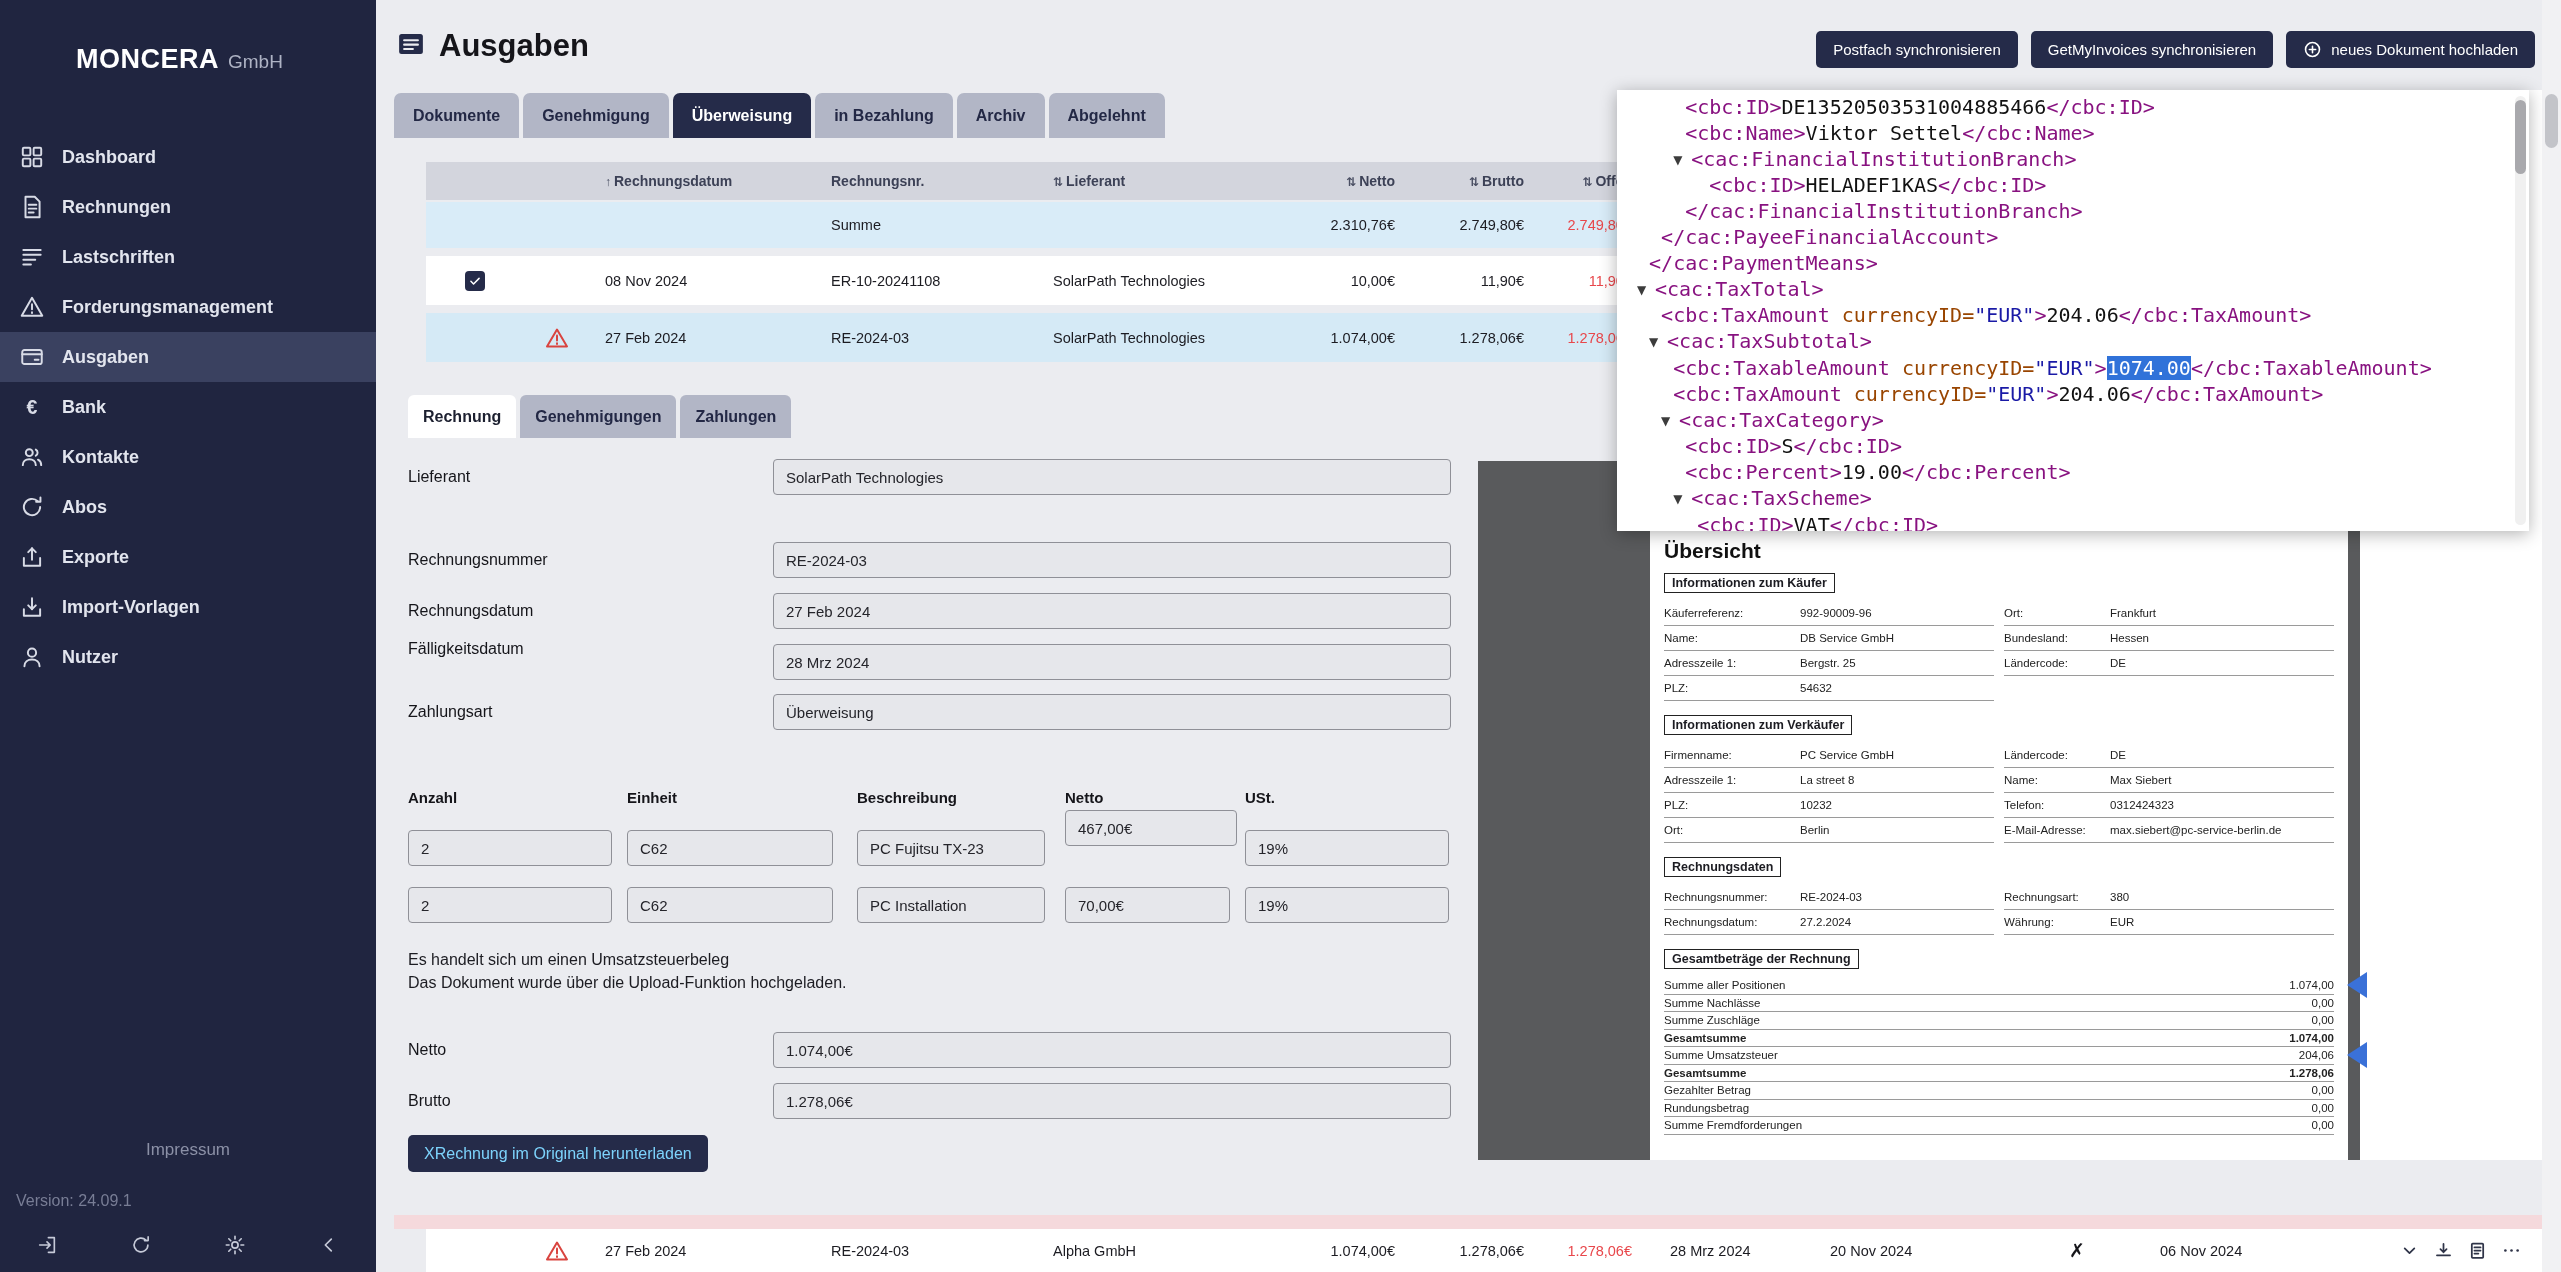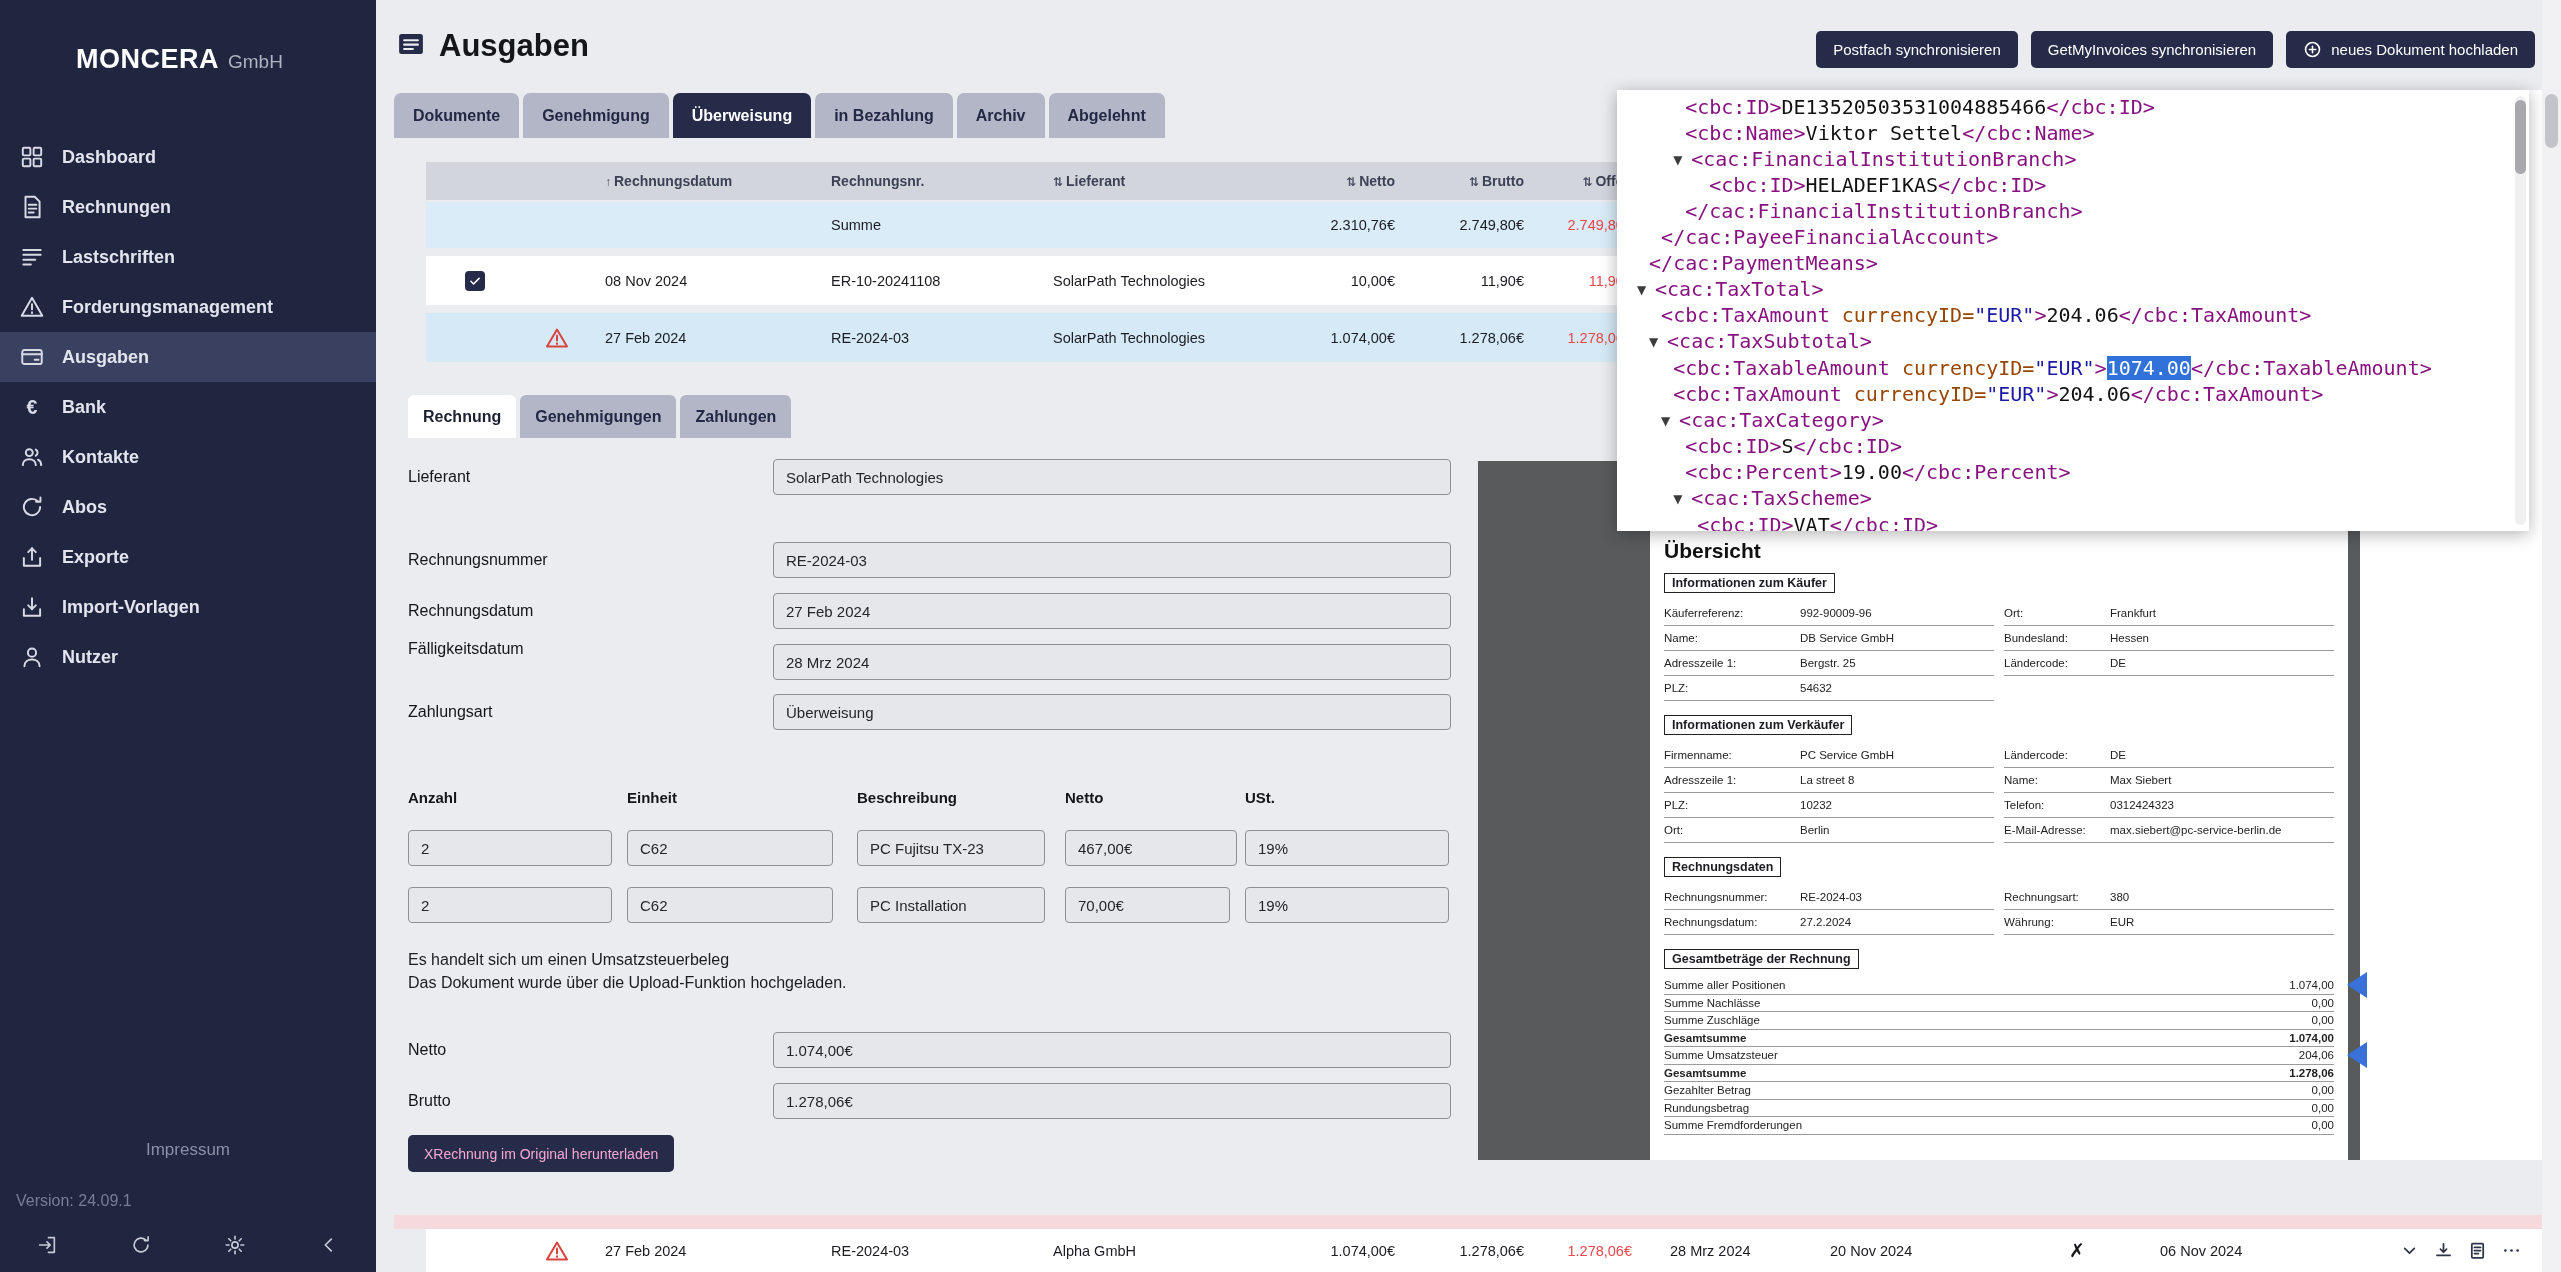--- a/index.html
+++ b/index.html
@@ -62,21 +62,21 @@
           font-size: 16px; font-weight: bold; border-radius: 6px 6px 0 0; cursor: pointer; }
   .dtab.active { background: #ffffff; color: #1d2030; }
   .detail-body { position: absolute; left: 408px; top: 459px; width: 1050px; height: 740px; }
   .f-label { position: absolute; left: 0; width: 240px; font-size: 16px; color: #15151a; line-height: 36px; }
   .f-input, .i-input { position: absolute; height: 36px; background: #e6e7eb; border: 1px solid #8f9097;
              border-radius: 4px; font-size: 15px; color: #25252b; padding: 0 12px; font-family: inherit; }
   .f-input { left: 365px; width: 678px; }
   .item-h { position: absolute; top: 330px; font-size: 15px; font-weight: bold; color: #15151a; }
   .note { position: absolute; left: 0; font-size: 16px; color: #1c1c22; white-space: nowrap; }
   .dl-btn { position: absolute; left: 0; top: 676px; height: 37px; padding: 0 16px; background: #252b49;
-            color: #f9a8d4; border: none; border-radius: 5px; font-size: 14px; font-family: inherit; cursor: pointer; }
+            color: #7dd3fc; border: none; border-radius: 5px; font-size: 16px; font-family: inherit; cursor: pointer; }
   
   .right-white { position: absolute; left: 2360px; top: 90px; width: 182px; height: 1070px; background: #ffffff; z-index: 5; }
   .viewer { position: absolute; left: 1478px; top: 461px; width: 882px; height: 699px; background: #595a5c; z-index: 10; }
   .doc-page { position: absolute; left: 172px; top: 62px; width: 698px; height: 637px; background: #ffffff; padding: 16px 14px; }
   .doc-title { font-size: 21px; font-weight: bold; color: #111; margin-bottom: 10px; }
   .doc-sec-head { display: inline-block; border: 1px solid #222; font-size: 12.5px; font-weight: bold; padding: 2px 7px; margin: 14px 0 8px; }
   .doc-section:first-of-type .doc-sec-head { margin-top: 0; }
   .pair-row { display: flex; gap: 10px; height: 25px; }
   .pair-half { flex: 1; display: flex; align-items: center; border-bottom: 1px solid #9a9a9a; font-size: 11.5px; color: #222; }
   .pair-half.empty { border-bottom: none; }
@@ -364,21 +364,21 @@
         <div class="f-label" style="top: 235px;">Zahlungsart</div>
         <input class="f-input" value="Überweisung" style="top: 235px;">
         <div class="item-h" style="left: 0px;">Anzahl</div>
         <div class="item-h" style="left: 219px;">Einheit</div>
         <div class="item-h" style="left: 449px;">Beschreibung</div>
         <div class="item-h" style="left: 657px;">Netto</div>
         <div class="item-h" style="left: 837px;">USt.</div>
         <input class="i-input" value="2" style="left: 0px; top: 371px; width: 204px;">
         <input class="i-input" value="C62" style="left: 219px; top: 371px; width: 206px;">
         <input class="i-input" value="PC Fujitsu TX-23" style="left: 449px; top: 371px; width: 188px;">
-        <input class="i-input" value="467,00€" style="left: 657px; top: 371px; width: 172px;">
+        <input class="i-input" value="467,00€" style="left: 657px; top: 351px; width: 172px;">
         <input class="i-input" value="19%" style="left: 837px; top: 371px; width: 204px;">
         <input class="i-input" value="2" style="left: 0px; top: 428px; width: 204px;">
         <input class="i-input" value="C62" style="left: 219px; top: 428px; width: 206px;">
         <input class="i-input" value="PC Installation" style="left: 449px; top: 428px; width: 188px;">
         <input class="i-input" value="70,00€" style="left: 657px; top: 428px; width: 165px;">
         <input class="i-input" value="19%" style="left: 837px; top: 428px; width: 204px;">
         <div class="note" style="top: 492px;">Es handelt sich um einen Umsatzsteuerbeleg</div>
         <div class="note" style="top: 515px;">Das Dokument wurde über die Upload-Funktion hochgeladen.</div>
         <div class="f-label" style="top: 573px;">Netto</div>
         <input class="f-input" value="1.074,00€" style="top: 573px;">

